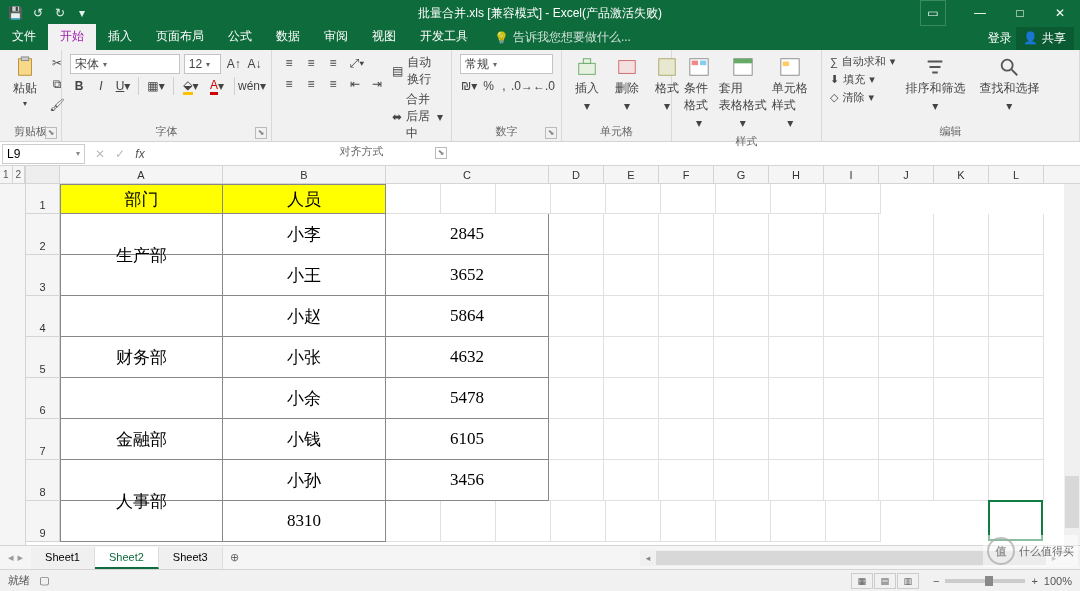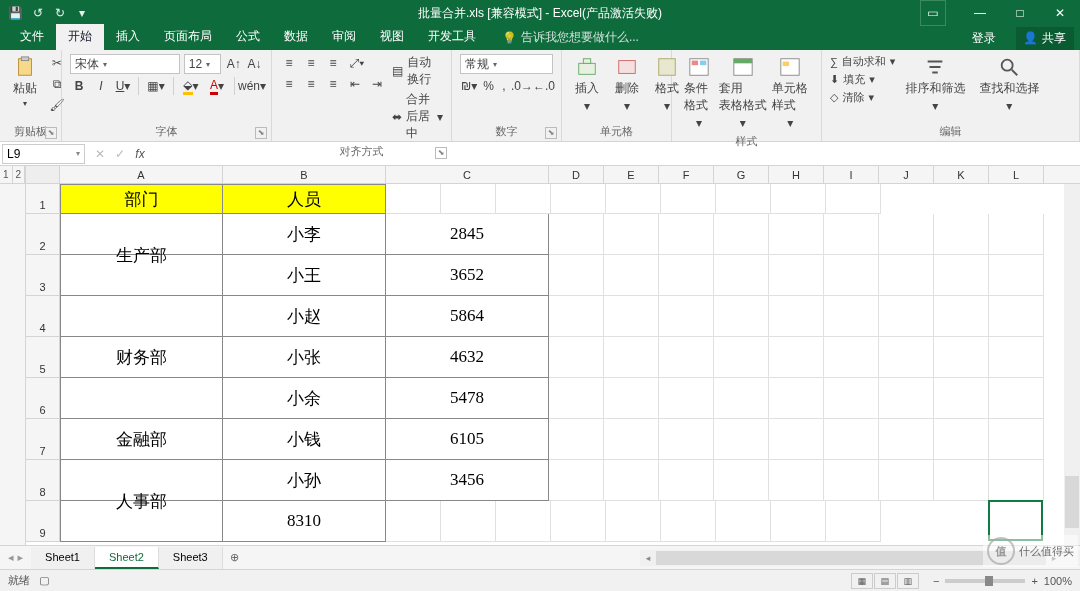--- a/index.html
+++ b/index.html
@@ -6,23 +6,23 @@
 html,body { width:1080px; height:591px; overflow:hidden; background:#fff; }
 .titlebar { height:26px; background:#0e6b3c; color:#fff; display:flex; align-items:center; position:relative; font-size:12px; }
 .titlebar .qat { display:flex; gap:2px; padding-left:6px; align-items:center; }
 .titlebar .qat .btn { width:20px; height:20px; display:flex; align-items:center; justify-content:center; opacity:.9; }
 .titlebar .title { position:absolute; left:50%; transform:translateX(-50%); color:#fff; }
 .titlebar .winctrl { position:absolute; right:0; display:flex; }
 .titlebar .winctrl .wb { width:40px; height:26px; display:flex; align-items:center; justify-content:center; }
 .titlebar .winctrl .wb.box { width:26px; margin-right:14px; border:1px solid #3a8a5f; }
 .tabs { height:24px; background:#0e6b3c; display:flex; align-items:flex-end; font-size:12px; color:#fff; position:relative; }
 .tabs .tab { padding:4px 12px 5px; cursor:pointer; }
-.tabs .tab.active { background:#f1f1f1; color:#0f172a; }
+.tabs .tab.active { background:#f1f1f1; color:#a21caf; }
 .tabs .tell { margin-left:6px; opacity:.8; display:flex; align-items:center; gap:4px; padding:4px 8px; }
-.tabs .right { position:absolute; right:6px; display:flex; gap:20px; align-items:center; }
+.tabs .right { position:absolute; right:6px; display:flex; gap:4px; align-items:center; }
 .tabs .right .share { background:#0a5a32; padding:3px 8px; }
 .ribbon { height:92px; background:#f1f1f1; border-bottom:1px solid #d4d4d4; display:flex; font-size:12px; color:#444; }
 .group { border-right:1px solid #d9d9d9; padding:4px 8px 2px; display:flex; flex-direction:column; justify-content:space-between; }
 .group .label { text-align:center; font-size:11px; color:#666; padding-top:2px; position:relative; }
 .group .label .dlg { position:absolute; right:-4px; bottom:0; width:12px; height:12px; border:1px solid #bbb; font-size:8px; line-height:10px; text-align:center; color:#888;}
 .group .body { display:flex; gap:6px; align-items:flex-start; flex:1; }
 .big { display:flex; flex-direction:column; align-items:center; gap:2px; padding:2px 4px; min-width:34px; }
 .big svg { width:22px; height:22px; }
 .rowset { display:flex; flex-direction:column; gap:3px; }
 .row { display:flex; gap:4px; align-items:center; }
@@ -86,21 +86,21 @@
   <div class="title">批量合并.xls  [兼容模式] - Excel(产品激活失败)</div>
   <div class="winctrl">
     <div class="wb box">▭</div>
     <div class="wb">—</div>
     <div class="wb">□</div>
     <div class="wb">✕</div>
   </div>
 </div>
 
 <div class="tabs">
-  <div id="tabs-host" style="display: flex; margin-left: 8px;">
+  <div id="tabs-host" style="display: flex;">
       <div class="tab">文件</div>
       <div class="tab active">开始</div>
       <div class="tab">插入</div>
       <div class="tab">页面布局</div>
       <div class="tab">公式</div>
       <div class="tab">数据</div>
       <div class="tab">审阅</div>
       <div class="tab">视图</div>
       <div class="tab">开发工具</div>
     </div>

